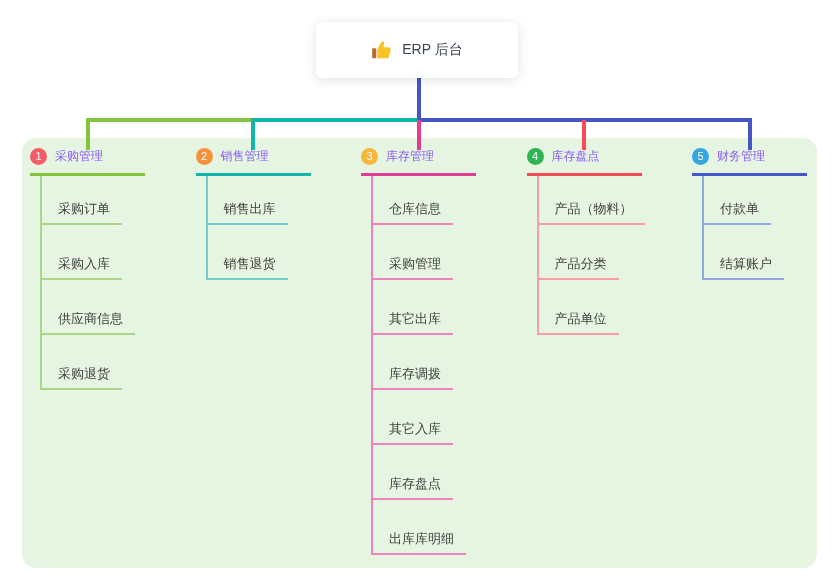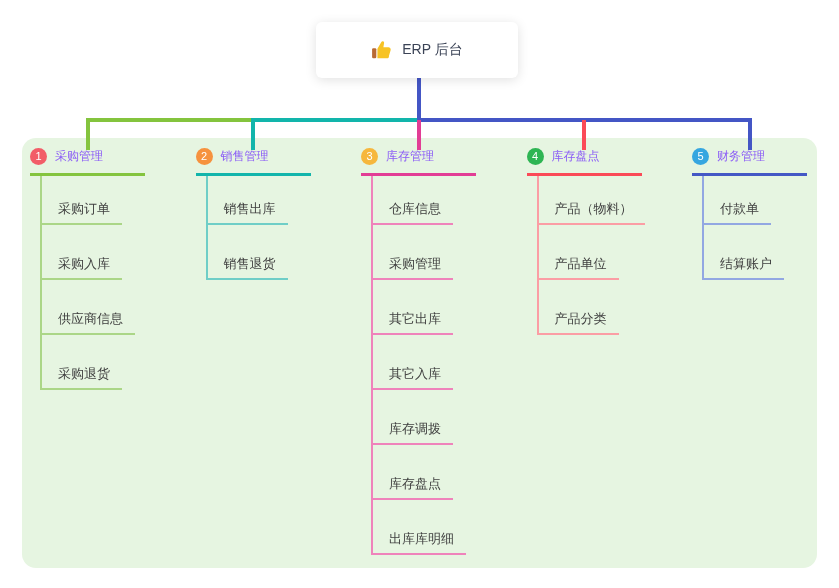--- a/index.html
+++ b/index.html
@@ -122,47 +122,47 @@
           <div class="child">
             <span class="child-label">仓库信息</span>
           </div>
           <div class="child">
             <span class="child-label">采购管理</span>
           </div>
           <div class="child">
             <span class="child-label">其它出库</span>
           </div>
           <div class="child">
-            <span class="child-label">其它入库</span>
+            <span class="child-label">库存调拨</span>
           </div>
           <div class="child">
-            <span class="child-label">库存调拨</span>
+            <span class="child-label">其它入库</span>
           </div>
           <div class="child">
             <span class="child-label">库存盘点</span>
           </div>
           <div class="child">
             <span class="child-label">出库库明细</span>
           </div>
         </div>
       </div>
       <div class="branch" style="left: 526.5px; --line: #fb4a57; --cline: #fb9da4;">
         <div class="branch-title">
           <span class="badge" style="background: rgb(46, 181, 83);">4</span>
           <span class="branch-label">库存盘点</span>
         </div>
         <div class="children">
           <div class="child">
             <span class="child-label">产品（物料）</span>
           </div>
           <div class="child">
-            <span class="child-label">产品单位</span>
+            <span class="child-label">产品分类</span>
           </div>
           <div class="child">
-            <span class="child-label">产品分类</span>
+            <span class="child-label">产品单位</span>
           </div>
         </div>
       </div>
       <div class="branch" style="left: 692px; --line: #4458c5; --cline: #92a7e2;">
         <div class="branch-title">
           <span class="badge" style="background: rgb(54, 166, 224);">5</span>
           <span class="branch-label">财务管理</span>
         </div>
         <div class="children">
           <div class="child">

